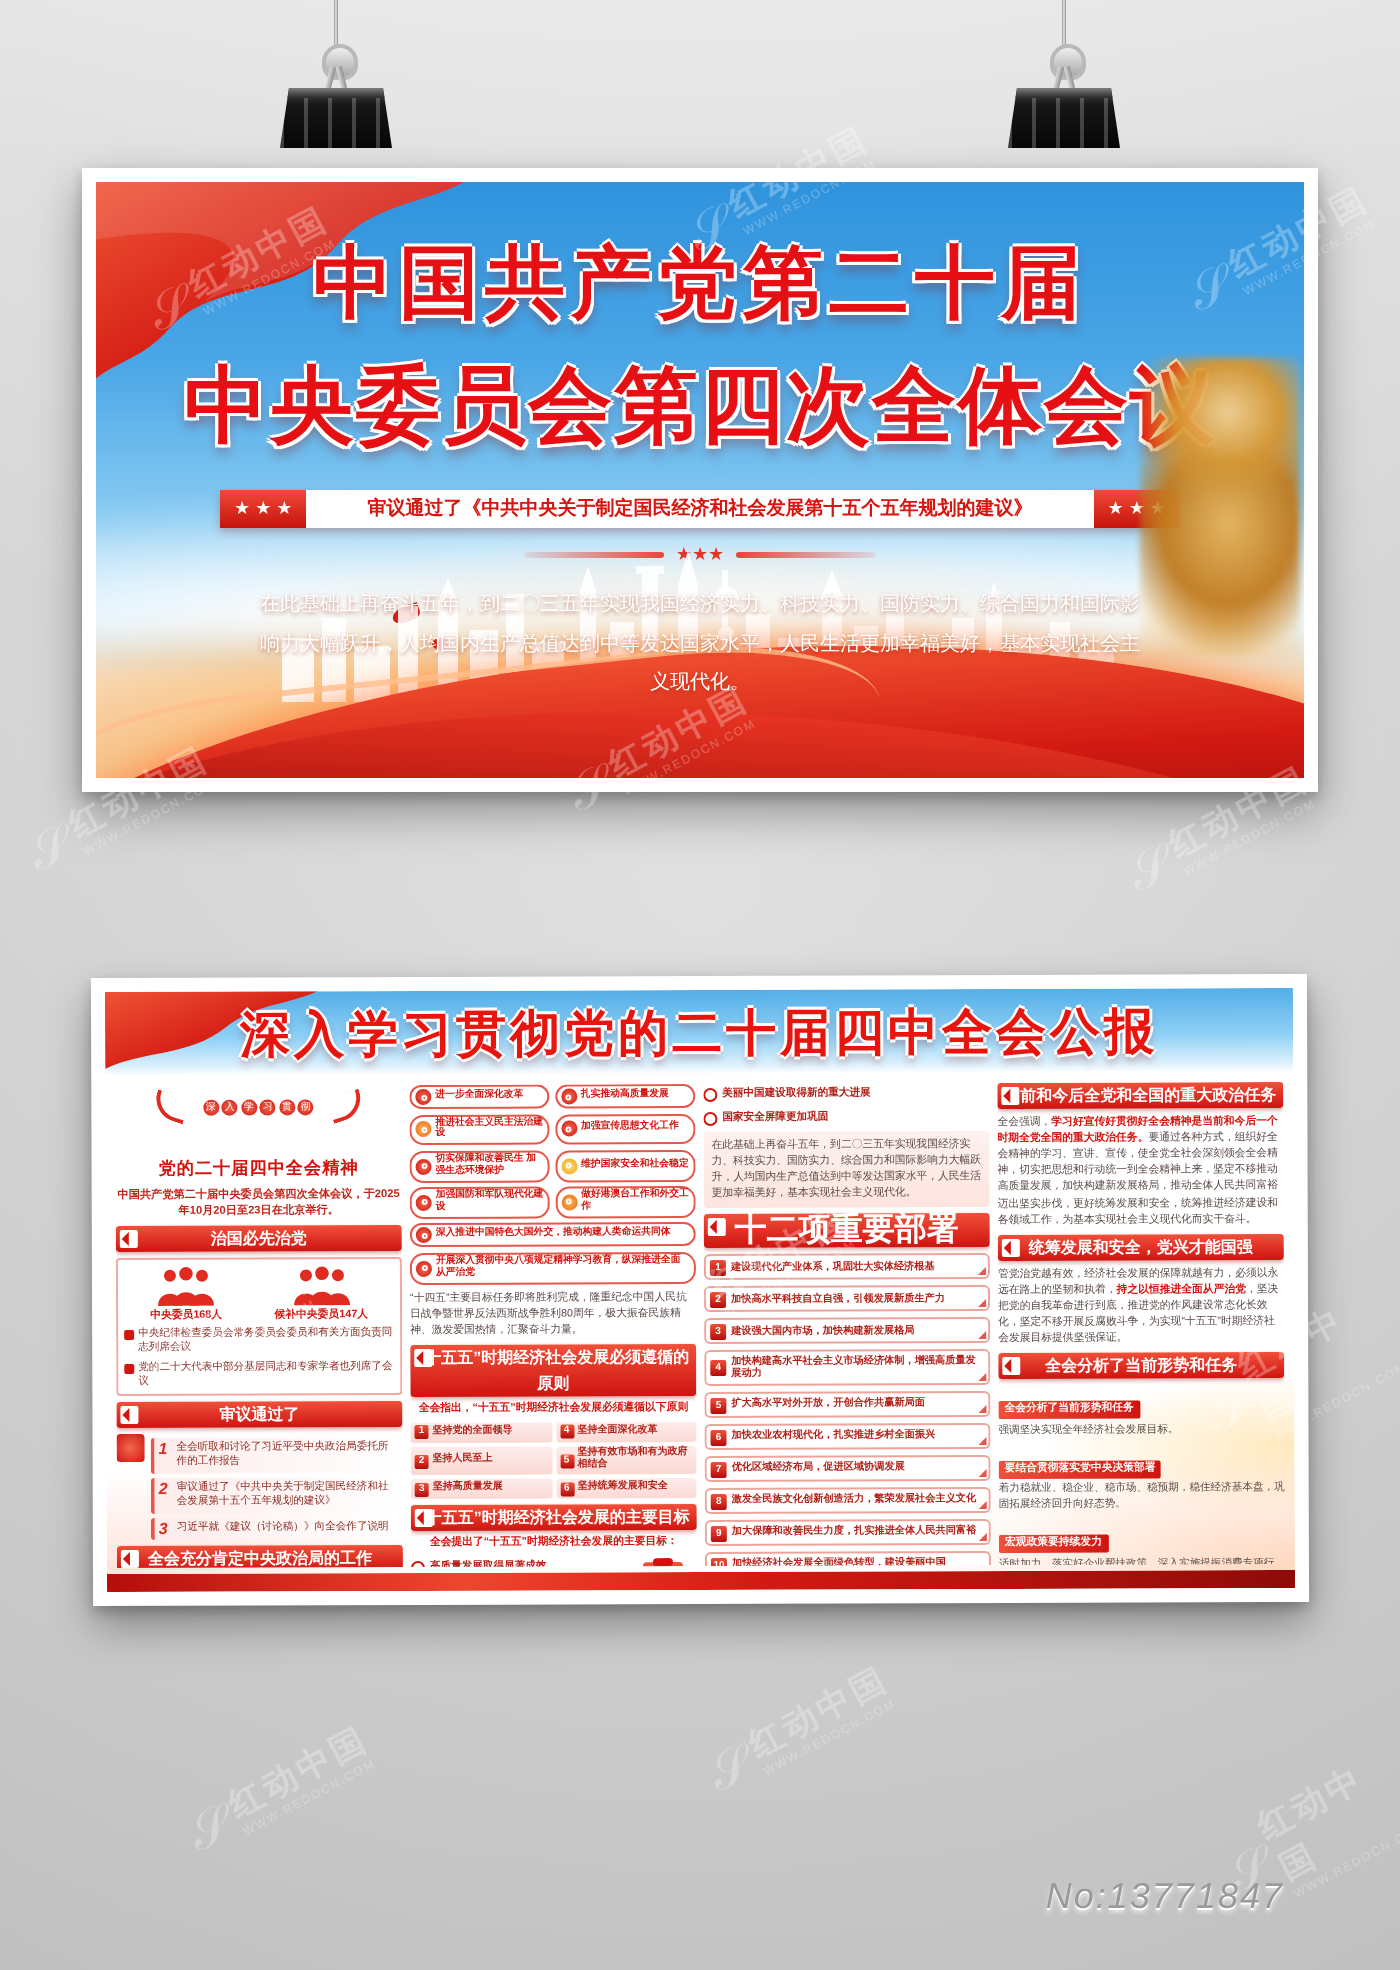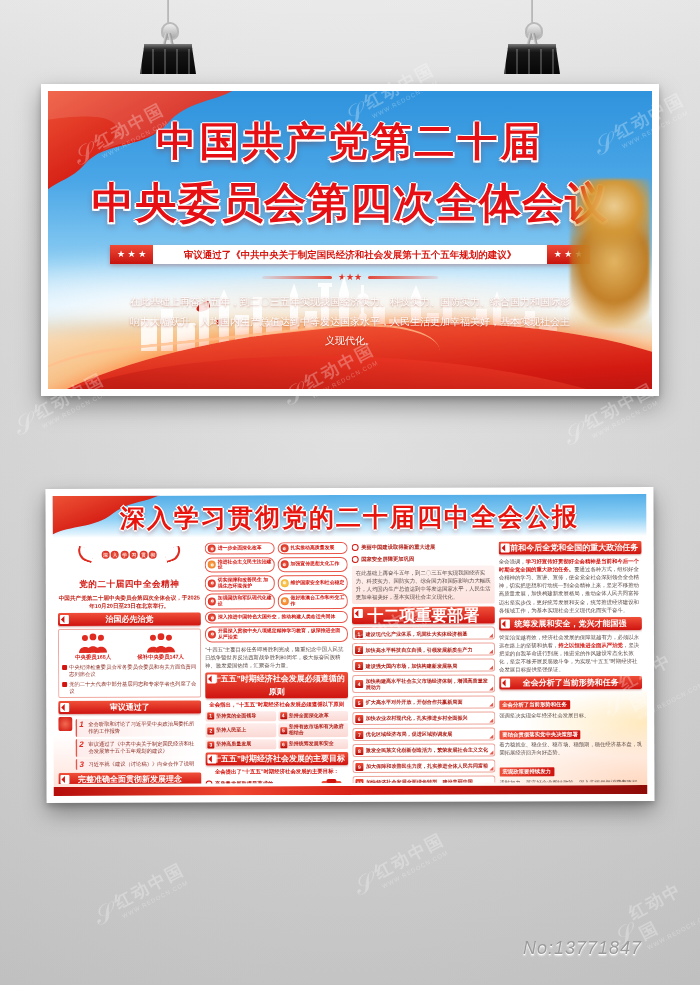--- a/index.html
+++ b/index.html
@@ -384,21 +384,21 @@
 
           <div style="display:flex;gap:3px;align-items:flex-start">
             <span class="micon"></span>
             <div style="flex:1;min-width:0">
               <div class="sitem"><span class="num">1</span><span>全会听取和讨论了习近平受中央政治局委托所作的工作报告</span></div>
               <div class="sitem"><span class="num">2</span><span>审议通过了《中共中央关于制定国民经济和社会发展第十五个五年规划的建议》</span></div>
               <div class="sitem"><span class="num">3</span><span>习近平就《建议（讨论稿）》向全会作了说明</span></div>
             </div>
           </div>
 
-          <div class="redhead"><span class="cornr"></span><span>完整准确全面贯彻新发展理念</span></div>
+          <div class="redhead"><span class="cornr"></span><span>全会充分肯定中央政治局的工作</span></div>
           <div class="graytxt" style="color:#8a2a20">全会充分肯定党的二十届三中全会以来中央政治局的工作。一致认为，中央政治局认真贯彻党的二十大和二十届历次全会精神，坚持稳中求进工作总基调，完整准确全面贯彻新发展理念，统筹推进“五位一体”总体布局，协调推进“四个全面”战略布局，统筹国内国际两个大局，统筹发展和安全。</div>
         </div>
 
         <div class="p2col">
           <div class="pillgrid">
             <div class="pill">
                 <span class="pico c-red"></span>
                 <span>进一步全面深化改革</span>
               </div>
             <div class="pill">

